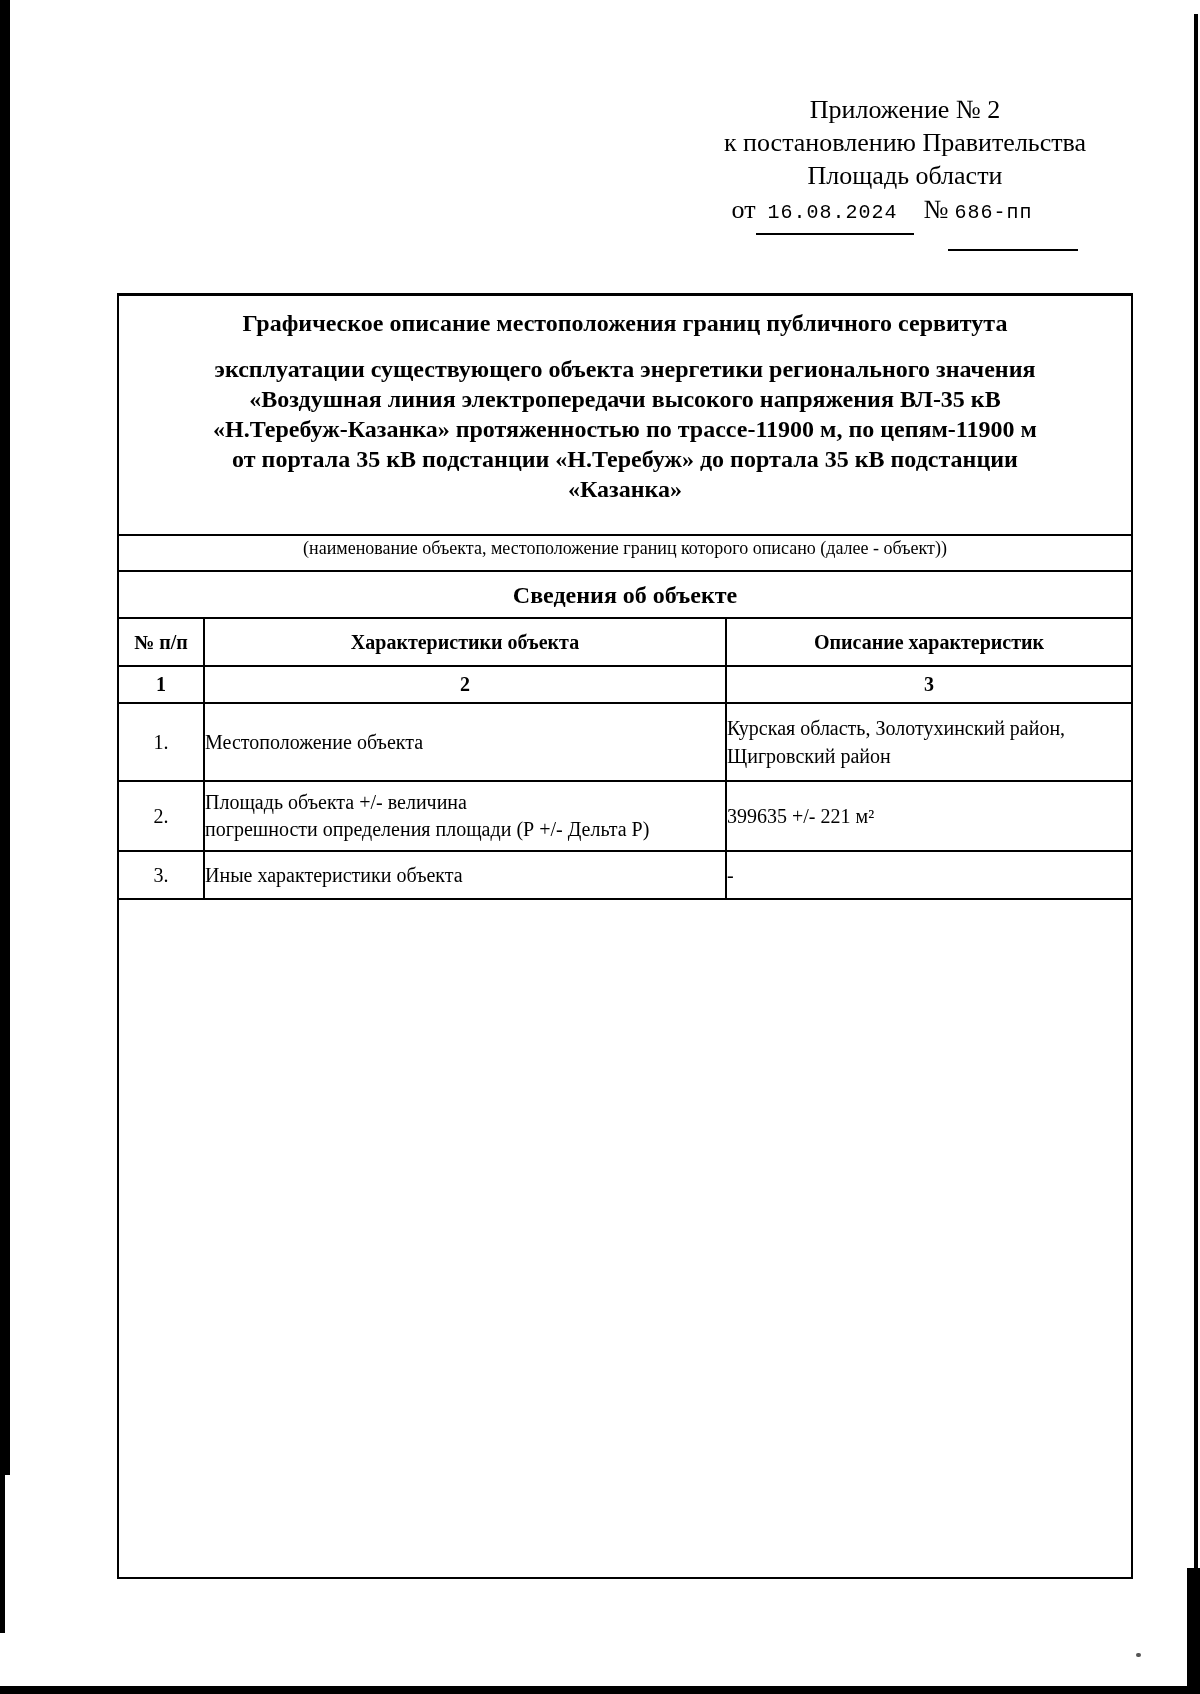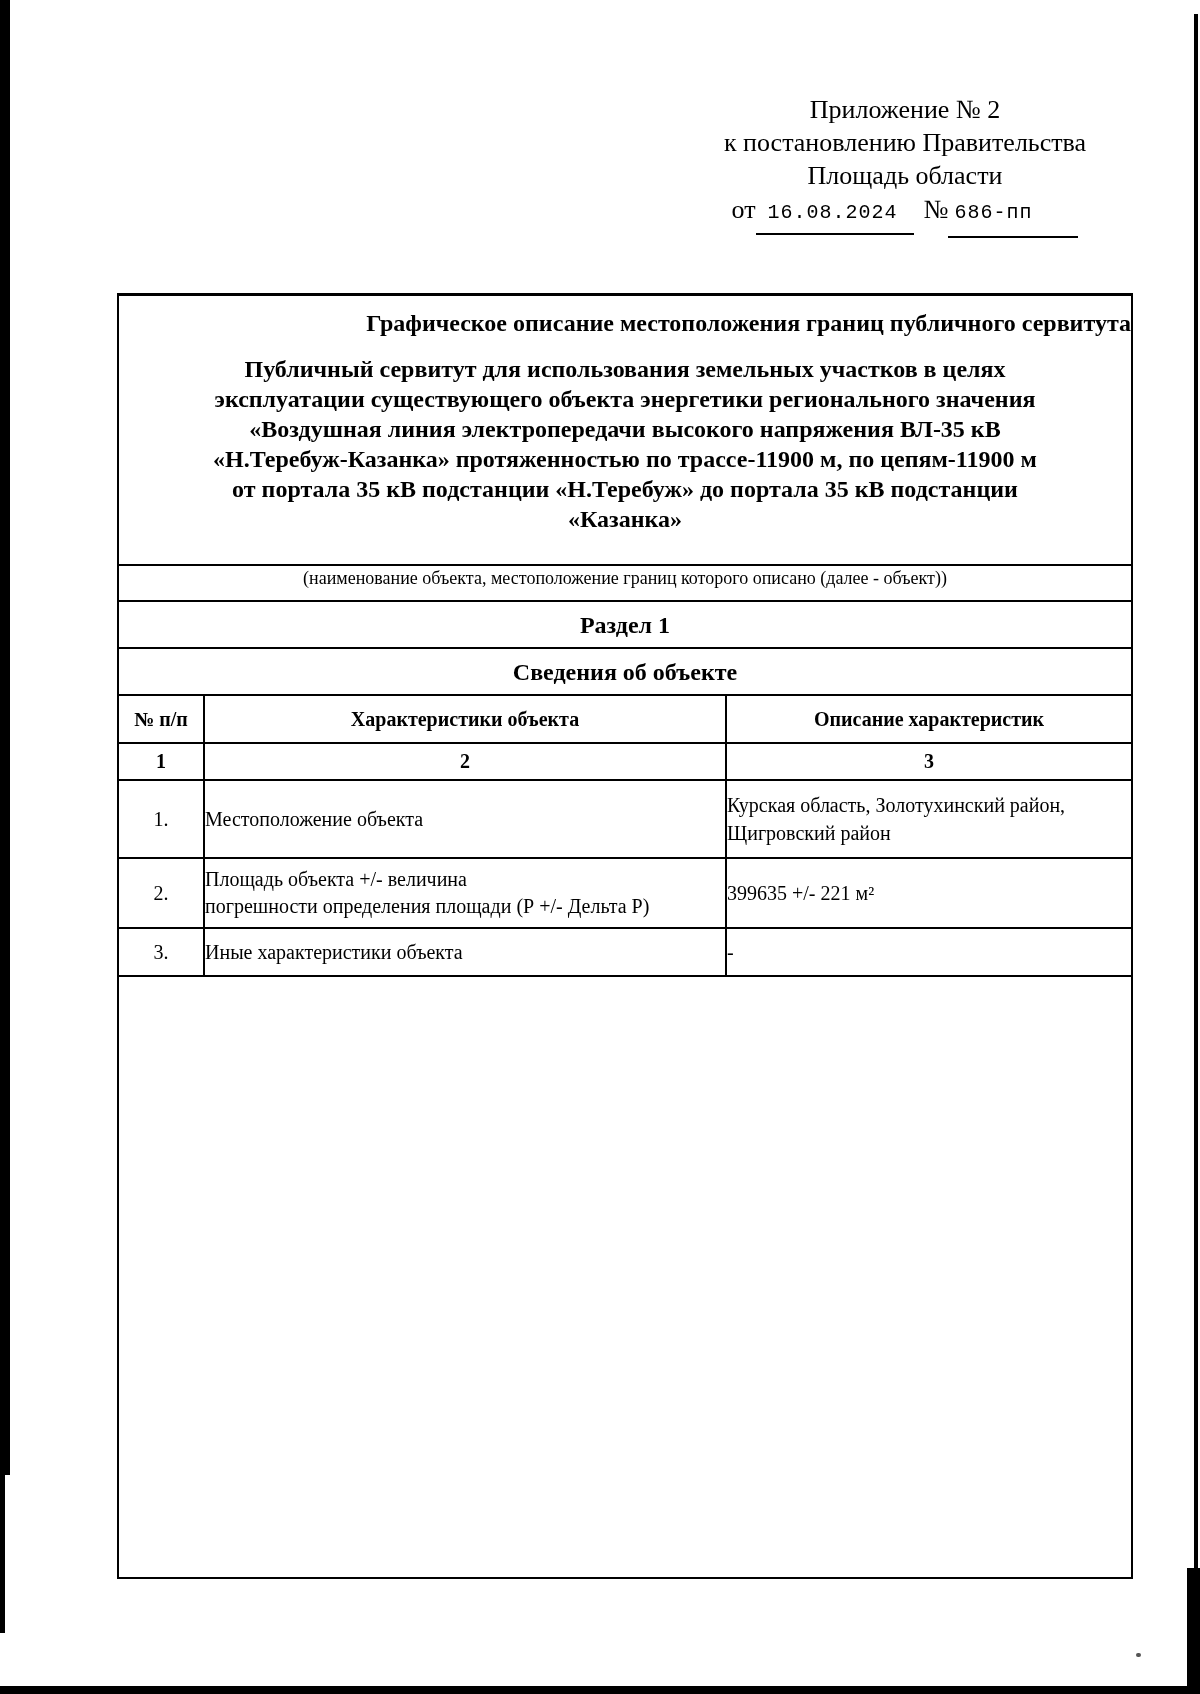--- a/index.html
+++ b/index.html
@@ -29,35 +29,35 @@
     font-size: 26px; line-height: 33px;
     white-space: nowrap;
   }
   .appendix .date-line { margin-top: 1px; }
   .mono {
     font-family: "Liberation Mono", monospace;
     font-size: 20px; letter-spacing: 1px;
   }
   .uline { display: inline-block; border-bottom: 2px solid #000; }
   .u-date { padding: 0 16px 4px 12px; }
-  .u-num  { padding: 0 46px 7px 6px; }
+  .u-num  { padding: 0 46px 20px 6px; }
   .no-sign { margin-left: 10px; }
 
   
   .doc-box {
     position: absolute;
     left: 117px; top: 293px;
     width: 1016px; height: 1286px;
     box-sizing: border-box;
     border: 2px solid #000;
     border-top-width: 3px;
   }
   .doc-title {
     padding-top: 12px;
-    text-align: right;
+    text-align: center;
     font-weight: bold; font-size: 24px; line-height: 30px;
   }
   .doc-desc {
     margin-top: 16px;
     text-align: center;
     font-weight: bold; font-size: 24px; line-height: 30px;
   }
   .caption-row {
     margin-top: 30px;
     border-top: 2px solid #000;
@@ -118,31 +118,29 @@
   <div class="date-line">
     <span>от</span><span class="uline u-date"><span class="mono">16.08.2024</span></span><span class="no-sign">№</span><span class="uline u-num"><span class="mono">686-пп</span></span>
   </div>
 </div>
 
 <div class="doc-box">
 
   <div class="doc-title">Графическое описание местоположения границ публичного сервитута</div>
 
   <div class="doc-desc">
-    <div>Публичный сервитут для использования земельных участков в целях</div>
     <div>эксплуатации существующего объекта энергетики регионального значения</div>
     <div>«Воздушная линия электропередачи высокого напряжения ВЛ-35 кВ</div>
     <div>«Н.Теребуж-Казанка» протяженностью по трассе-11900 м, по цепям-11900 м</div>
     <div>от портала 35 кВ подстанции «Н.Теребуж» до портала 35 кВ подстанции</div>
     <div>«Казанка»</div>
   </div>
 
   <div class="caption-row">(наименование объекта, местоположение границ которого описано (далее - объект))</div>
 
-  <div class="section-row">Раздел 1</div>
 
   <div class="section-row">Сведения об объекте</div>
 
   <table class="info">
     <colgroup>
       <col style="width:85px">
       <col style="width:522px">
       <col style="width:405px">
     </colgroup>
     <tbody>

